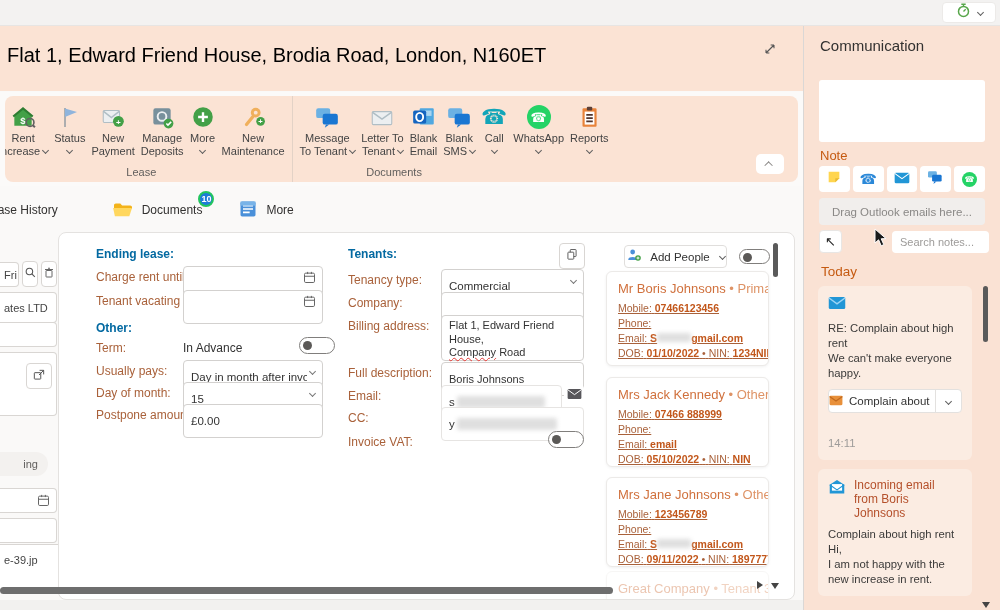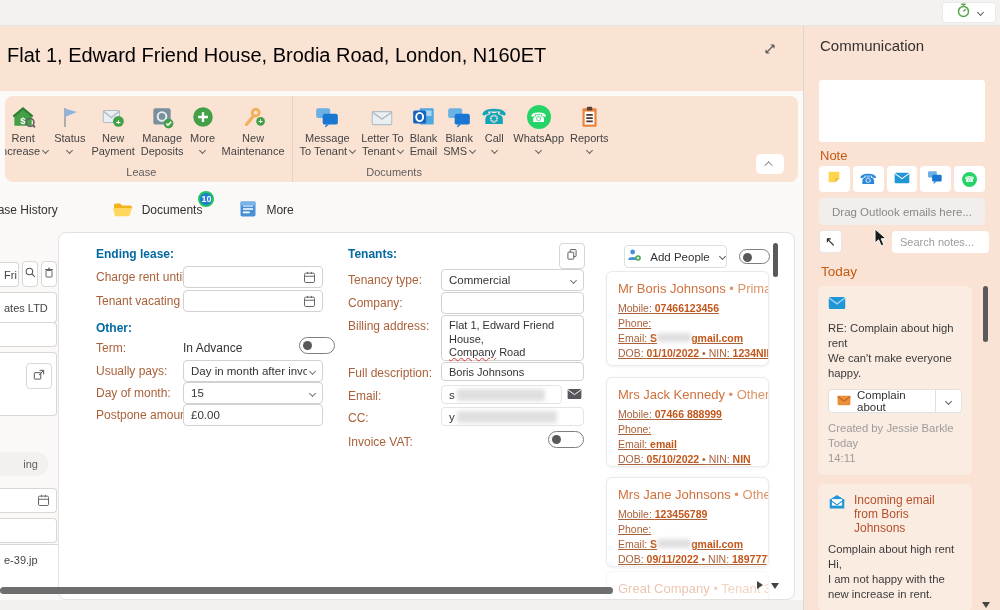--- a/index.html
+++ b/index.html
@@ -38,21 +38,21 @@
   .badge { position:absolute; top:-9px; right:-12px; min-width:16px; height:16px; background:#1E7BD7; color:#fff; border:2px solid #22c55e; border-radius:50%; font-size:9px; display:flex; align-items:center; justify-content:center; font-weight:bold; }
 
   
   .frag { position:absolute; background:#fff; border:1px solid #D9D6D3; border-radius:0 4px 4px 0; border-left:none; font-size:11px; color:#444; display:flex; align-items:center; padding:0 4px; }
   .sqbtn { position:absolute; background:#fff; border:1px solid #D9D6D3; border-radius:4px; display:flex; align-items:center; justify-content:center; cursor:pointer; }
 
   
   .main-panel { position:absolute; left:58px; top:206px; width:737px; height:368px; background:#fff; border:1px solid #E4E2E0; border-radius:8px; overflow:hidden; }
   .sec-head { position:absolute; font-size:12px; font-weight:bold; color:#0369a1; }
   .flabel { position:absolute; font-size:12px; color:#A9613A; white-space:nowrap; }
-  .inp { position:absolute; background:#fff; border:1px solid #D3D1CF; border-radius:4px; font-size:11.5px; color:#333; padding:4px 7px; display:flex; align-items:center; height:22px; }
+  .inp { position:absolute; background:#fff; border:1px solid #D3D1CF; border-radius:4px; font-size:11.5px; color:#333; padding:16px 7px; display:flex; align-items:center; height:22px; }
   .selchev { position:absolute; right:7px; top:8px; width:5px; height:5px; border-left:1.4px solid #777; border-bottom:1.4px solid #777; transform:rotate(-45deg); }
   .calico, .mailico { position:absolute; right:5px; top:3px; }
   .tog { position:absolute; width:36px; height:17px; border:1px solid #807E7C; border-radius:10px; background:#fff; cursor:pointer; }
   .tog::after { content:""; position:absolute; left:3px; top:3px; width:9px; height:9px; border-radius:50%; background:#5B5957; }
   .blur-block { display:inline-block; height:12px; background:#DFDFDF; border-radius:2px; filter:blur(2px); }
 
   .pcard { position:absolute; left:547px; width:163px; background:#fff; border:1px solid #ECEAE8; border-radius:6px; box-shadow:0 1px 3px rgba(0,0,0,.06); padding:9px 11px 7px 11px; overflow:hidden; white-space:nowrap; }
   .pname { font-size:13px; color:#D0703C; margin-bottom:5px; }
   .prole { color:#DE9366; }
   .pl { font-size:10.5px; line-height:15px; color:#A9613A;text-decoration:underline; }
@@ -77,21 +77,21 @@
   .assign-btn { position:absolute; left:15px; top:204px; width:23px; height:23px; background:#fff; border:1px solid #E8E6E4; border-radius:4px; display:flex; align-items:center; justify-content:center; font-size:13px; color:#222; cursor:pointer; }
   .search-notes { position:absolute; left:88px; top:205px; width:97px; height:22px; background:#fff; border:none; border-radius:4px; font-family:"Liberation Sans",sans-serif; font-size:11px; padding:0 8px; color:#444; }
   .search-notes::placeholder { color:#9D9B99; }
   .sb-today { position:absolute; left:17px; top:238px; font-size:13.5px; color:#C55A11; }
   .sb-list { position:absolute; left:14px; top:260px; width:154px; height:324px; overflow:hidden; }
   .scard { background:#FBECE2; border-radius:6px; padding:9px 10px; margin-bottom:9px; }
   .sc-head { display:flex; gap:8px; margin-bottom:7px; }
   .sc-title { font-size:12px; line-height:14px; color:#B5502B; }
   .sc-line { font-size:11.3px; line-height:15px; color:#3B3A39; }
   .act { margin-top:8px; height:24px; background:#fff; border:1px solid #E3E1DF; border-radius:4px; display:flex; align-items:center; font-size:11.5px; color:#333; cursor:pointer; overflow:hidden; }
-  .act-main { flex:1; display:flex; align-items:center; gap:6px; padding-left:8px; }
+  .act-main { flex:1; display:flex; align-items:center; gap:6px; padding-left:0; }
   .act-chev { width:26px; height:100%; border-left:1px solid #E3E1DF; display:flex; align-items:center; justify-content:center; }
   .created { margin-top:8px; font-size:11.3px; line-height:15px; color:#9D9B99; }
   .sb-scroll { position:absolute; left:178px; top:258px; width:7px; height:326px; }
   .sb-thumb { position:absolute; left:1px; top:2px; width:5px; height:56px; background:#5A5A5A; border-radius:3px; }
 
   .wa-circle { width:18px; height:18px; border-radius:50%; background:#25D366; color:#fff; display:flex; align-items:center; justify-content:center; font-size:10px; flex:none; }
   .cursor { position:absolute; left:70px; top:202px; }
 </style>
 </head>
 <body>
@@ -539,21 +539,21 @@
           <span><svg width="14" height="11" viewBox="0 0 24 18">
                 <rect x="1" y="1" width="22" height="16" rx="2" fill="#E8903A"></rect>
                 <path d="M1 2 L12 10 L23 2" fill="none" stroke="#C26A1E" stroke-width="2"></path>
               </svg></span>
           <span>Complain about</span>
         </div>
         <div class="act-chev">
             <i class="chev" style="margin:0;"></i>
           </div>
       </div>
-      <div class="created"><span>Created by Jessie Barkle Today</span><br><span>14:11</span></div>
+      <div class="created"><br><span>14:11</span></div>
     </div>
 
     <div class="scard">
       <div class="sc-head">
         <span style="flex:none;margin-top:1px;"><svg width="18" height="16" viewBox="0 0 24 22">
               <path d="M2 8 L12 1.5 L22 8 V20 H2 Z" fill="#2196D6"></path>
               <rect x="5" y="7" width="14" height="9" fill="#fff"></rect>
               <path d="M2 8 L12 15 L22 8" fill="none" stroke="#2196D6" stroke-width="1.6"></path>
             </svg></span>
         <span class="sc-title">Incoming email from Boris Johnsons</span>

